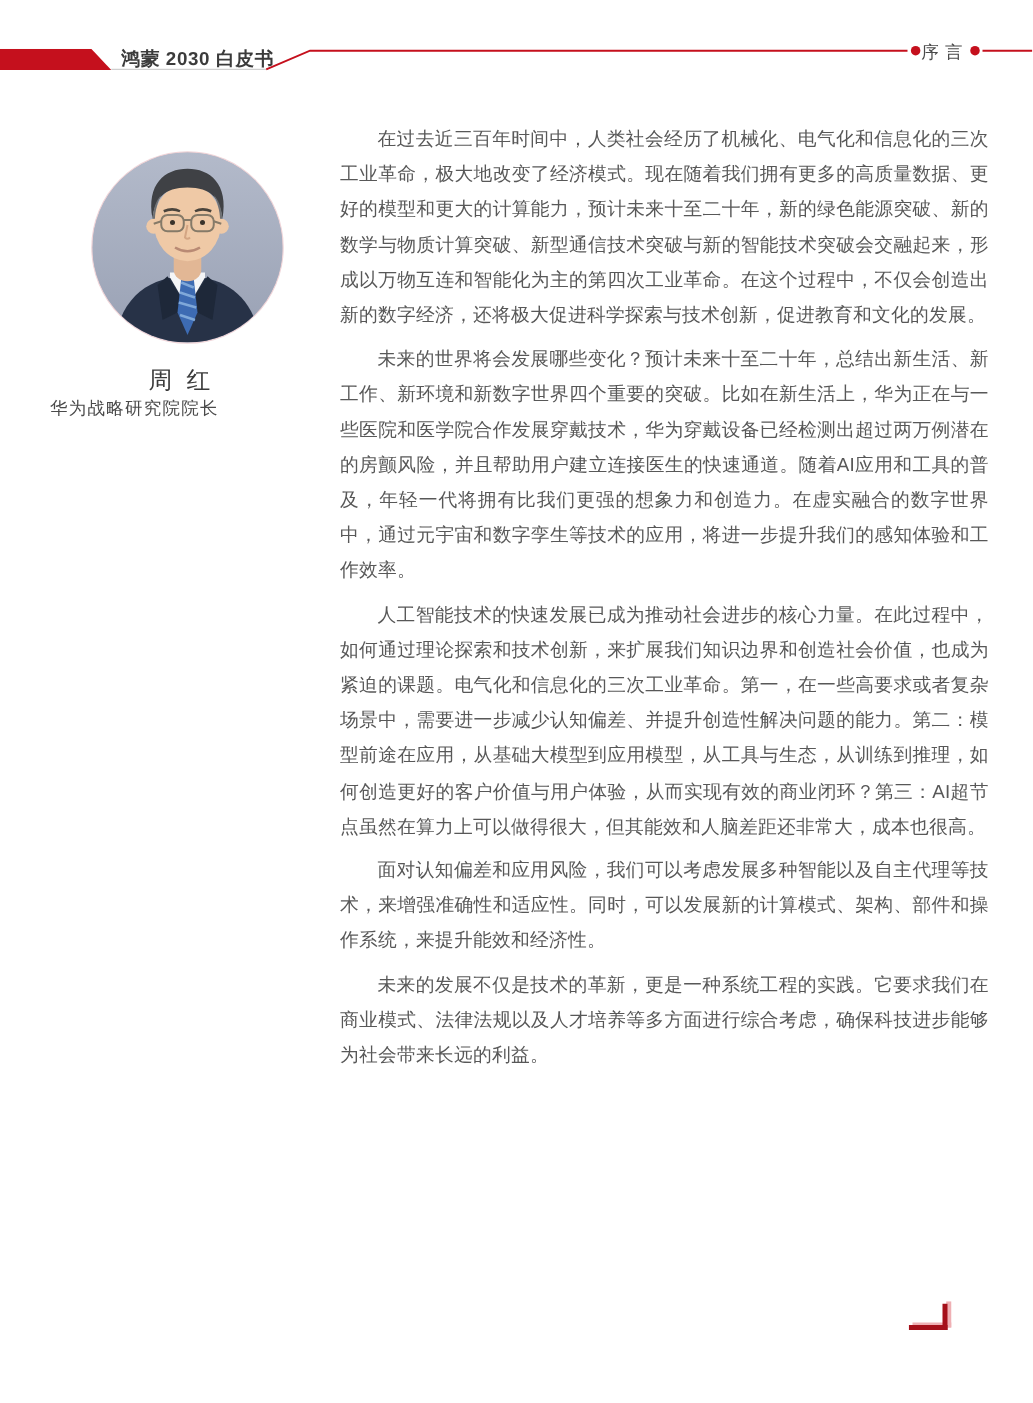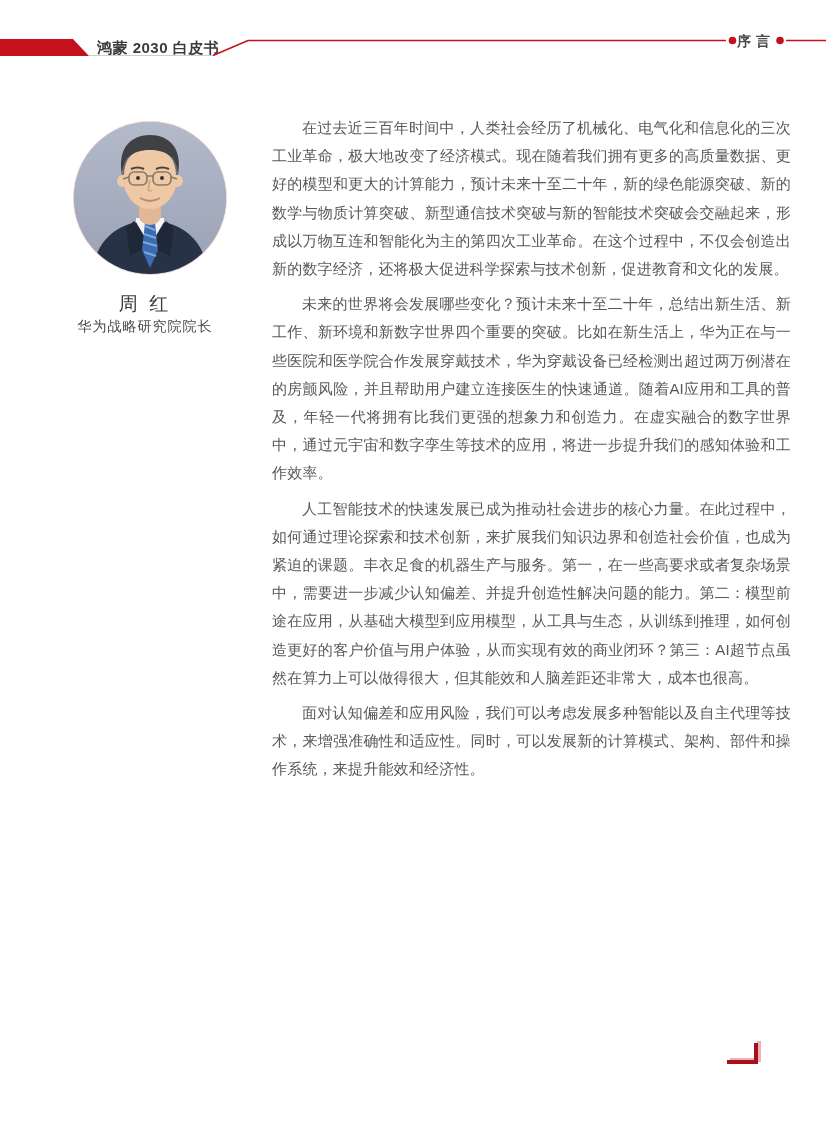--- a/index.html
+++ b/index.html
@@ -22,42 +22,42 @@
     font-size:15px;font-weight:bold;color:#3B3B3B;letter-spacing:.5px;
     white-space:nowrap;
   }
   .hdr-gray-rule{
     position:absolute;left:89px;top:54.5px;width:125px;height:1.2px;
     background:#CFCFCF;
   }
   .hdr-lines{position:absolute;left:0;top:0;}
   .hdr-section{
     position:absolute;left:737px;top:33px;width:46px;
-    font-size:14px;font-weight:700;color:#4A4A4A;letter-spacing:5px;
+    font-size:14px;font-weight:400;color:#4A4A4A;letter-spacing:5px;
     white-space:nowrap;
   }
   
   .avatar{
     position:absolute;left:74px;top:122px;width:152px;height:152px;
     border-radius:50%;overflow:hidden;
     box-shadow:0 0 0 1px rgba(205,130,140,.35);
     background:#A7AFBF;
   }
   .author-name{
     position:absolute;left:55px;top:291px;width:180px;
     text-align:center;font-size:19px;font-weight:normal;color:#3A3A3A;
     letter-spacing:3px;
   }
   .author-role{
     position:absolute;left:40px;top:318px;width:210px;
-    text-align:center;font-size:14px;color:#4A4A4A;letter-spacing:1px;
+    text-align:left;font-size:14px;color:#4A4A4A;letter-spacing:1px;
   }
   
   .article{
-    position:absolute;left:272px;top:114px;width:519px;
+    position:absolute;left:272px;top:98px;width:519px;
   }
   .article p{
     margin:0 0 7px 0;
     font-size:15px;line-height:28.2px;letter-spacing:.2px;
     color:#585858;
     text-align:justify;text-justify:inter-ideograph;
     text-indent:2em;
   }
   
   .corner{position:absolute;left:727px;top:1041px;}
@@ -124,22 +124,23 @@
       <path d="M76,58 L74,68 Q76,70 78,68" stroke="#D3A583" stroke-width="1.6" fill="none"></path>
       <path d="M66,76 Q76,82 86,76" stroke="#B98A74" stroke-width="2" fill="none"></path>
     </svg>
   </div>
   <div class="author-name">周 红</div>
   <div class="author-role">华为战略研究院院长</div>
 
   <div class="article">
       <p>在过去近三百年时间中，人类社会经历了机械化、电气化和信息化的三次工业革命，极大地改变了经济模式。现在随着我们拥有更多的高质量数据、更好的模型和更大的计算能力，预计未来十至二十年，新的绿色能源突破、新的数学与物质计算突破、新型通信技术突破与新的智能技术突破会交融起来，形成以万物互连和智能化为主的第四次工业革命。在这个过程中，不仅会创造出新的数字经济，还将极大促进科学探索与技术创新，促进教育和文化的发展。</p>
       <p>未来的世界将会发展哪些变化？预计未来十至二十年，总结出新生活、新工作、新环境和新数字世界四个重要的突破。比如在新生活上，华为正在与一些医院和医学院合作发展穿戴技术，华为穿戴设备已经检测出超过两万例潜在的房颤风险，并且帮助用户建立连接医生的快速通道。随着AI应用和工具的普及，年轻一代将拥有比我们更强的想象力和创造力。在虚实融合的数字世界中，通过元宇宙和数字孪生等技术的应用，将进一步提升我们的感知体验和工作效率。</p>
-      <p>人工智能技术的快速发展已成为推动社会进步的核心力量。在此过程中，如何通过理论探索和技术创新，来扩展我们知识边界和创造社会价值，也成为紧迫的课题。丰衣足食的机器生产与服务。第一，在一些高要求或者复杂场景中，需要进一步减少认知偏差、并提升创造性解决问题的能力。第二：模型前途在应用，从基础大模型到应用模型，从工具与生态，从训练到推理，如何创造更好的客户价值与用户体验，从而实现有效的商业闭环？第三：AI超节点虽然在算力上可以做得很大，但其能效和人脑差距还非常大，成本也很高。</p>
+      <p>人工智能技术的快速发展已成为推动社会进步的核心力量。在此过程中，如何通过理论探索和技术创新，来扩展我们知识边界和创造社会价值，也成为紧迫的课题。电气化和信息化的三次工业革命。第一，在一些高要求或者复杂场景中，需要进一步减少认知偏差、并提升创造性解决问题的能力。第二：模型前途在应用，从基础大模型到应用模型，从工具与生态，从训练到推理，如何创造更好的客户价值与用户体验，从而实现有效的商业闭环？第三：AI超节点虽然在算力上可以做得很大，但其能效和人脑差距还非常大，成本也很高。</p>
       <p>面对认知偏差和应用风险，我们可以考虑发展多种智能以及自主代理等技术，来增强准确性和适应性。同时，可以发展新的计算模式、架构、部件和操作系统，来提升能效和经济性。</p>
+      <p>未来的发展不仅是技术的革新，更是一种系统工程的实践。它要求我们在商业模式、法律法规以及人才培养等多方面进行综合考虑，确保科技进步能够为社会带来长远的利益。</p>
     </div>
 
   <svg class="corner" width="38" height="28">
     <rect x="30" y="0" width="4" height="21" fill="#EFB0B4"></rect>
     <rect x="3" y="17" width="31" height="4" fill="#EFB0B4"></rect>
     <rect x="27" y="2" width="4" height="21" fill="#A5101A"></rect>
     <rect x="0" y="19" width="31" height="4" fill="#A5101A"></rect>
   </svg>
 
 </div>

